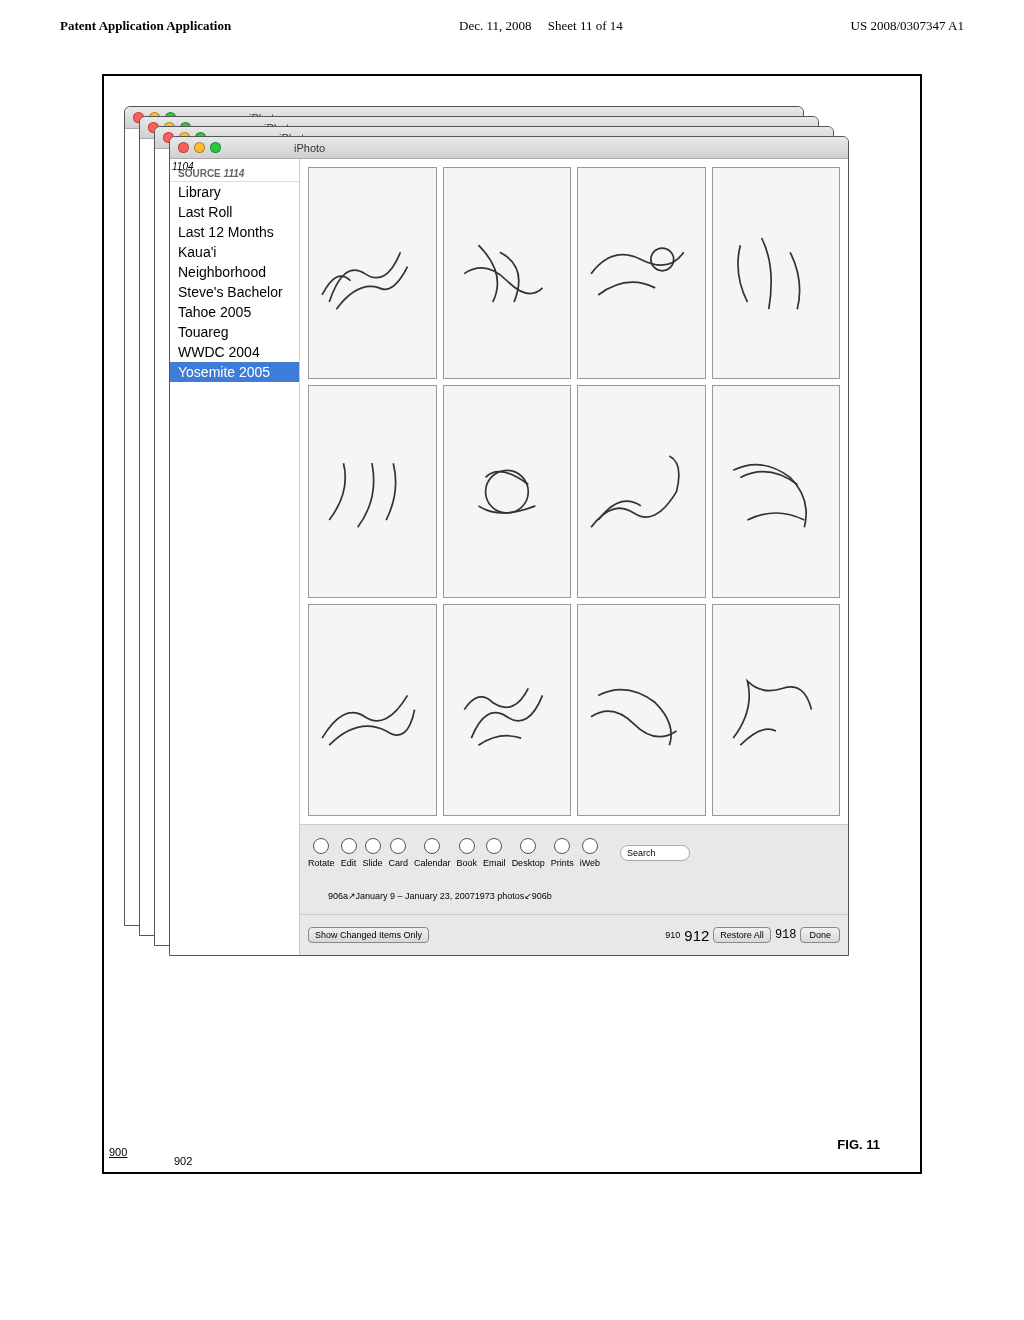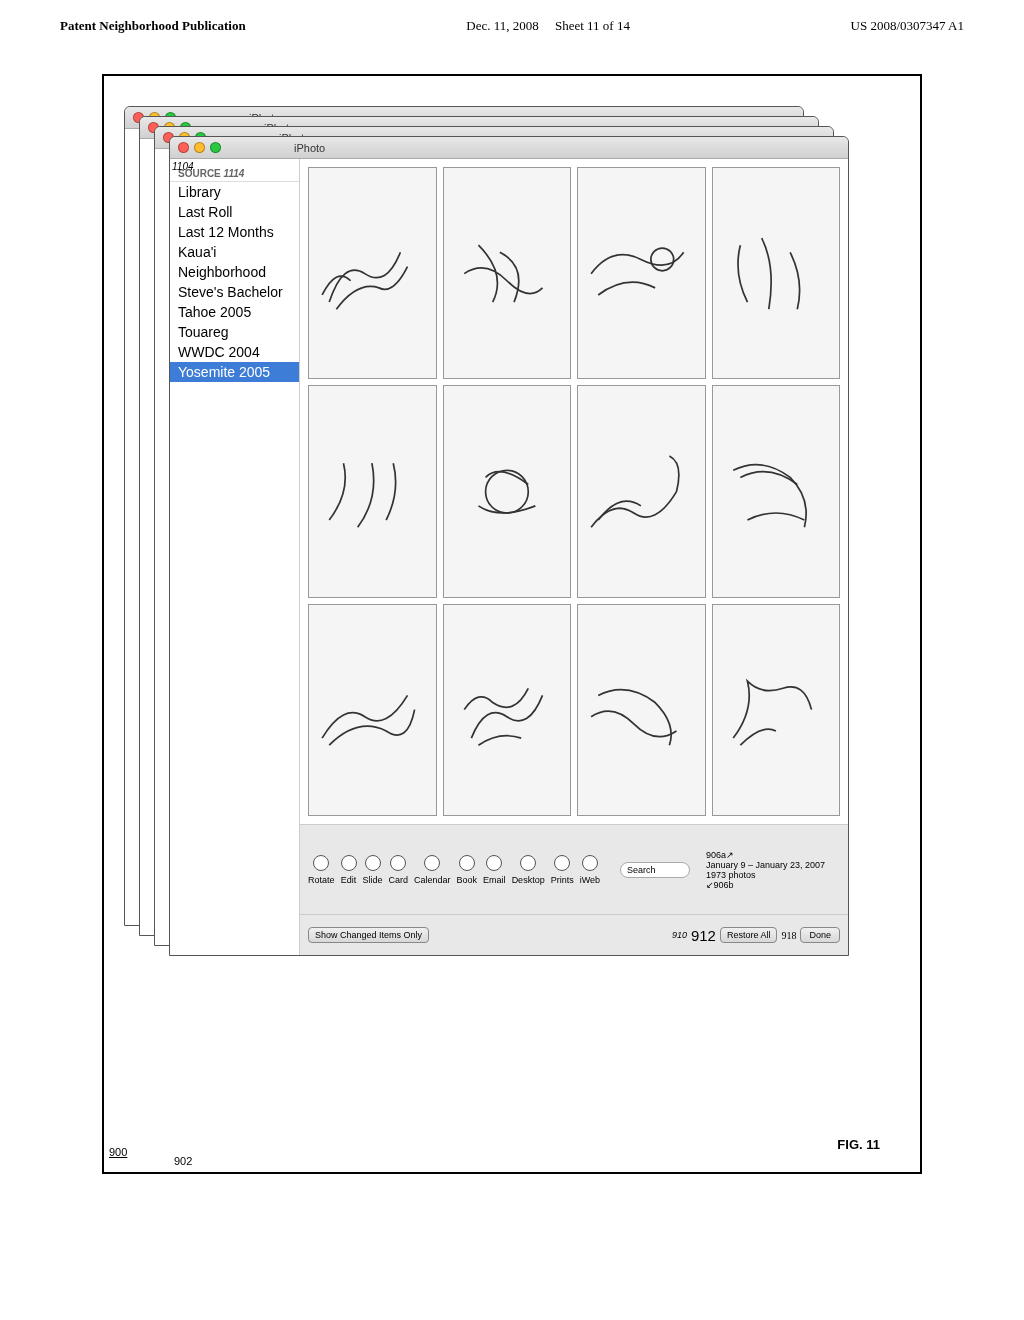--- a/index.html
+++ b/index.html
@@ -205,24 +205,23 @@
     .toolbar-circle {
       width: 16px;
       height: 16px;
       border: 1.5px solid #555;
       border-radius: 50%;
       background: #fff;
     }
 
     .info-panel {
       display: flex;
-      flex-direction: column;
       font-size: 9px;
       font-family: Arial, sans-serif;
-      margin-left: 10px;
+      margin-left: 20px;
     }
 
     
     .label-900 {
       position: absolute;
       bottom: 14px;
       left: 5px;
       font-size: 11px;
       font-family: Arial, sans-serif;
     }
@@ -266,21 +265,21 @@
       font-size: 9px;
       font-family: Arial, sans-serif;
       padding: 2px 6px;
       cursor: pointer;
     }
   </style>
 </head>
 <body>
 
 <div class="patent-header">
-  <div class="patent-header-left">Patent Neighborhood Publication</div>
+  <div class="patent-header-left">Patent Application Application</div>
   <div class="patent-header-center">
     <span>Dec. 11, 2008</span>&nbsp;&nbsp;&nbsp;&nbsp;
     <span>Sheet 11 of 14</span>
   </div>
   <div class="patent-header-right">US 2008/0307347 A1</div>
 </div>
 
 <div class="main-content">
   <div class="outer-frame">
 
@@ -489,24 +488,24 @@
                 <span>1973 photos</span>
                 <span>
                   ↙<span>906b</span>
                 </span>
               </div>
             </div>
 
             <div class="bottom-controls">
               <button class="show-changed-btn">Show Changed Items Only</button>
               <div style="display:flex;align-items:center;gap:4px;">
-                <span style="font-size:9px;font-family:Arial,sans-serif;font-style:italic;">910</span>
+                <span style="font-size:9px;font-family:Arial,sans-serif;">910</span>
                 <span style="font-size:15px;font-family:Arial,sans-serif;">912</span>
                 <button class="restore-btn">Restore All</button>
-                <span style="font-size:10px;font-family:Liberation Serif, serif;">918</span>
+                <span style="font-size:12px;font-family:Liberation Mono, monospace;">918</span>
                 <button class="done-btn">Done</button>
               </div>
             </div>
 
           </div>
         </div>
       </div>
 
     </div>
 

